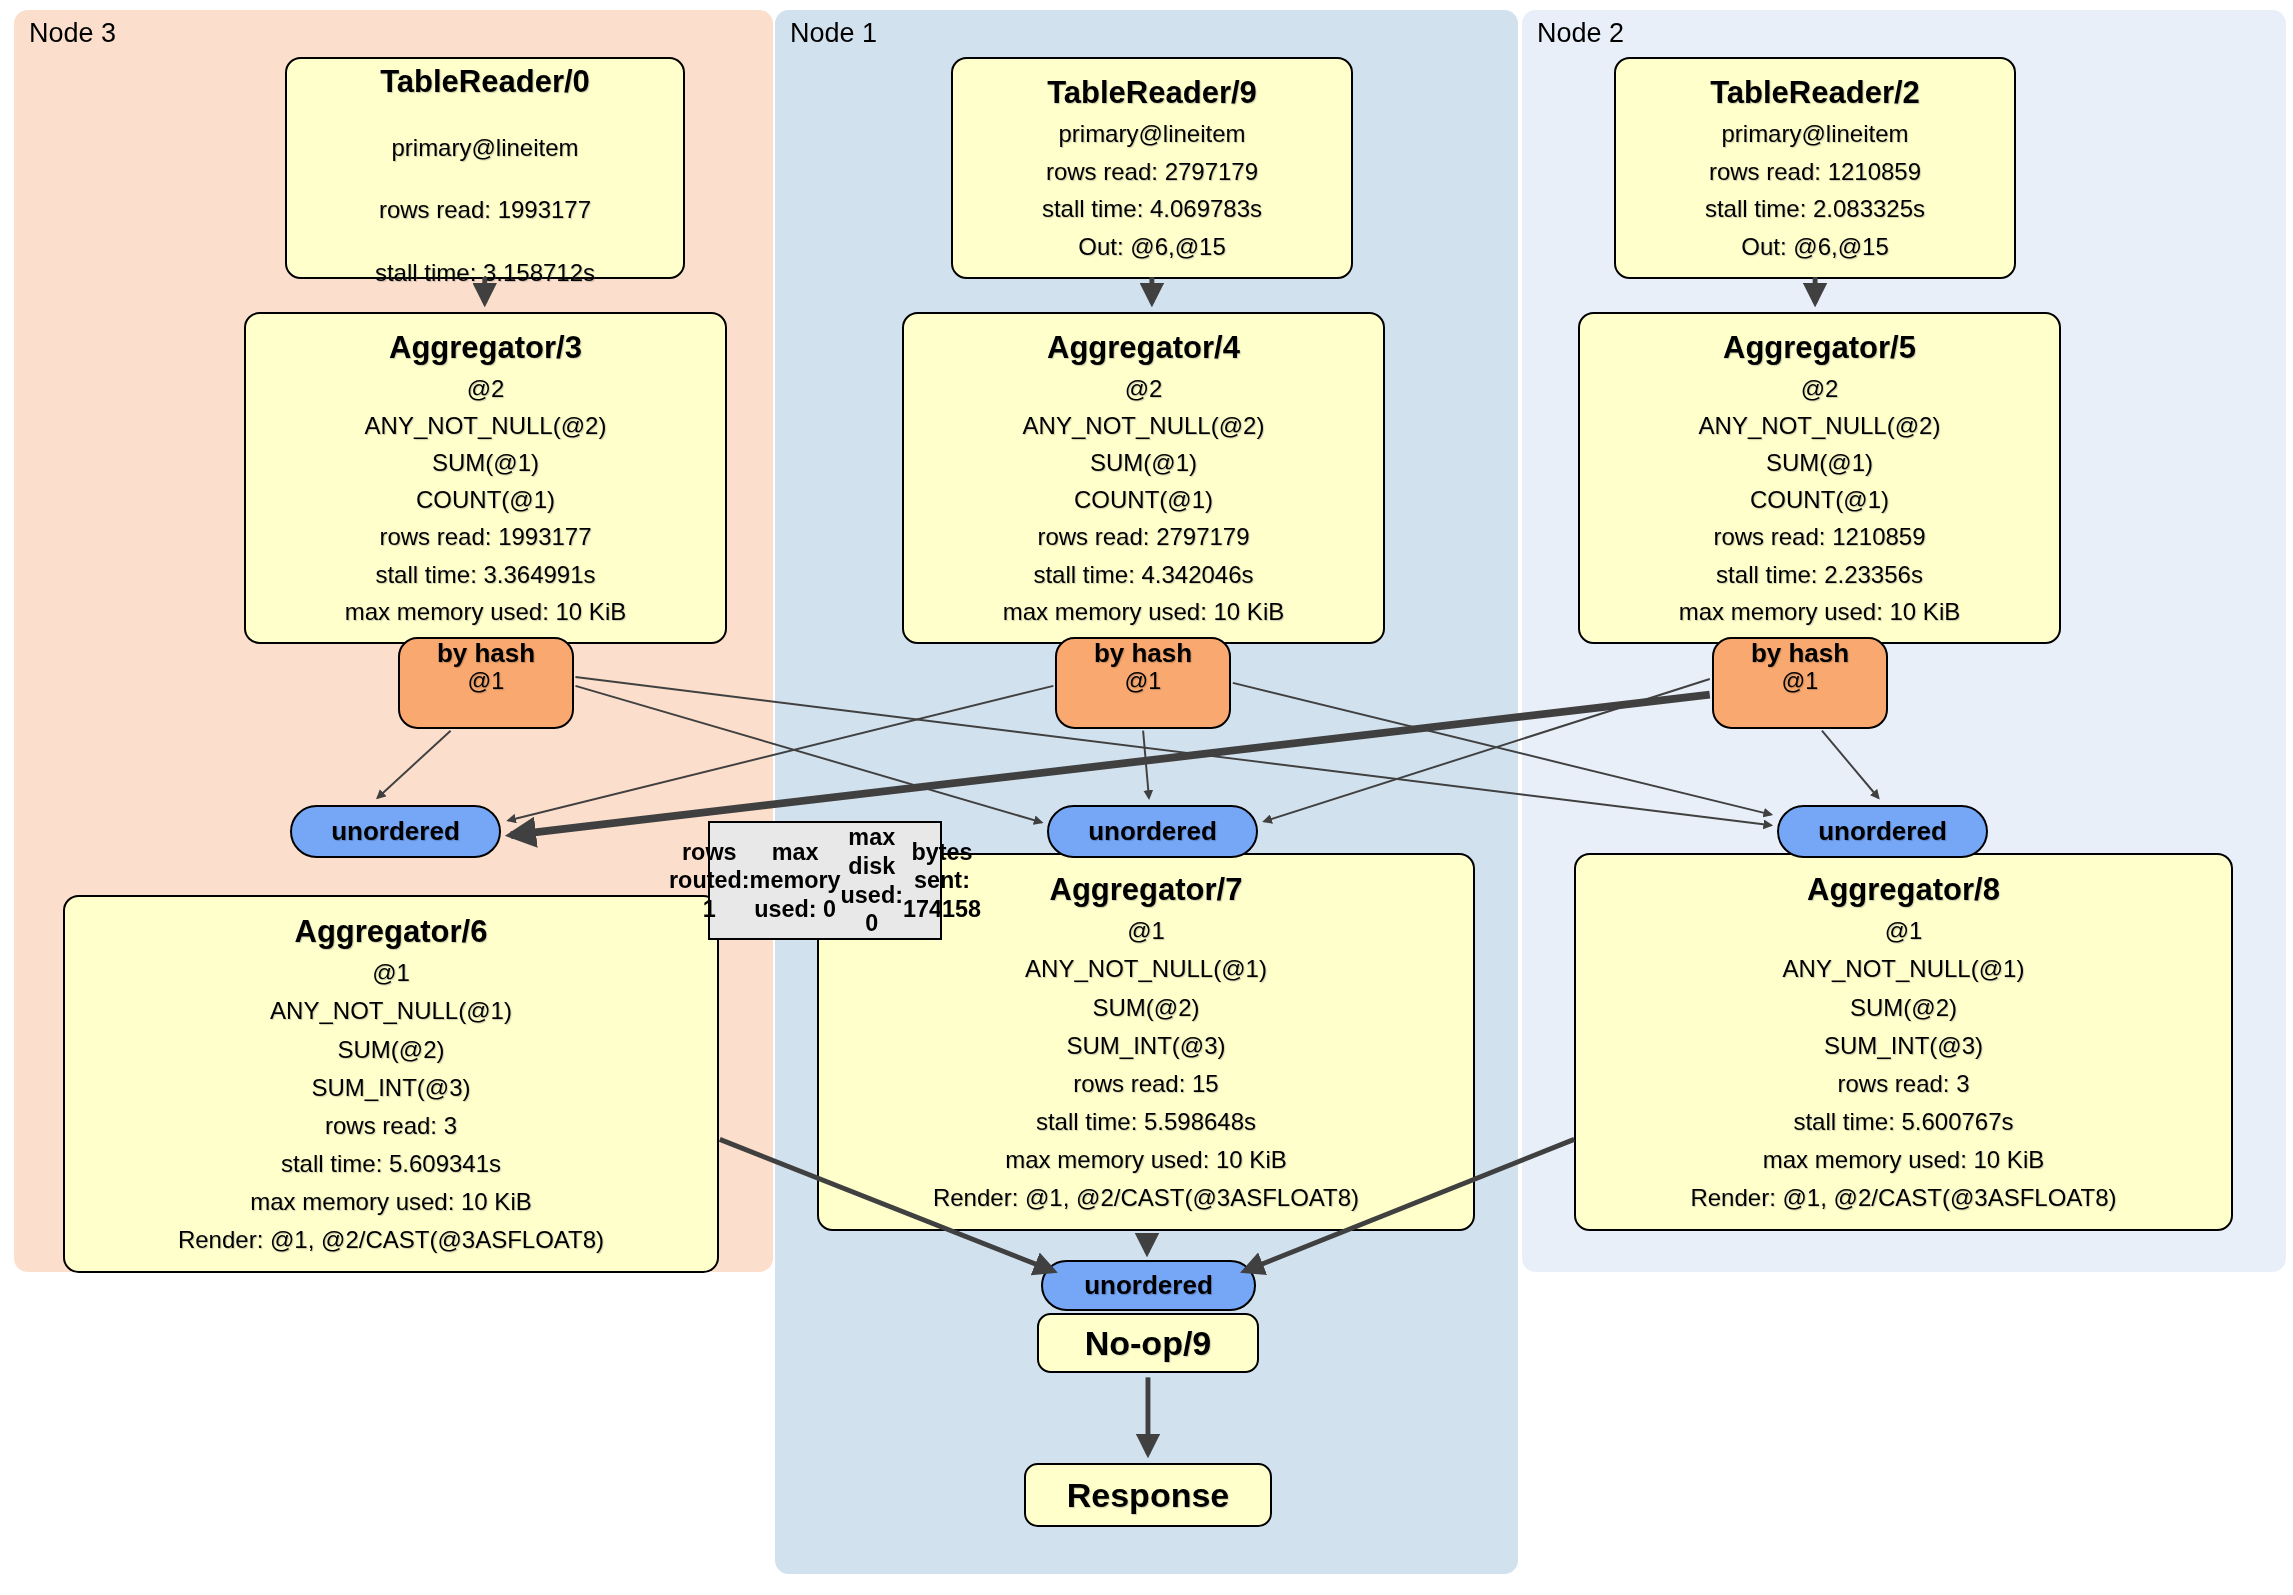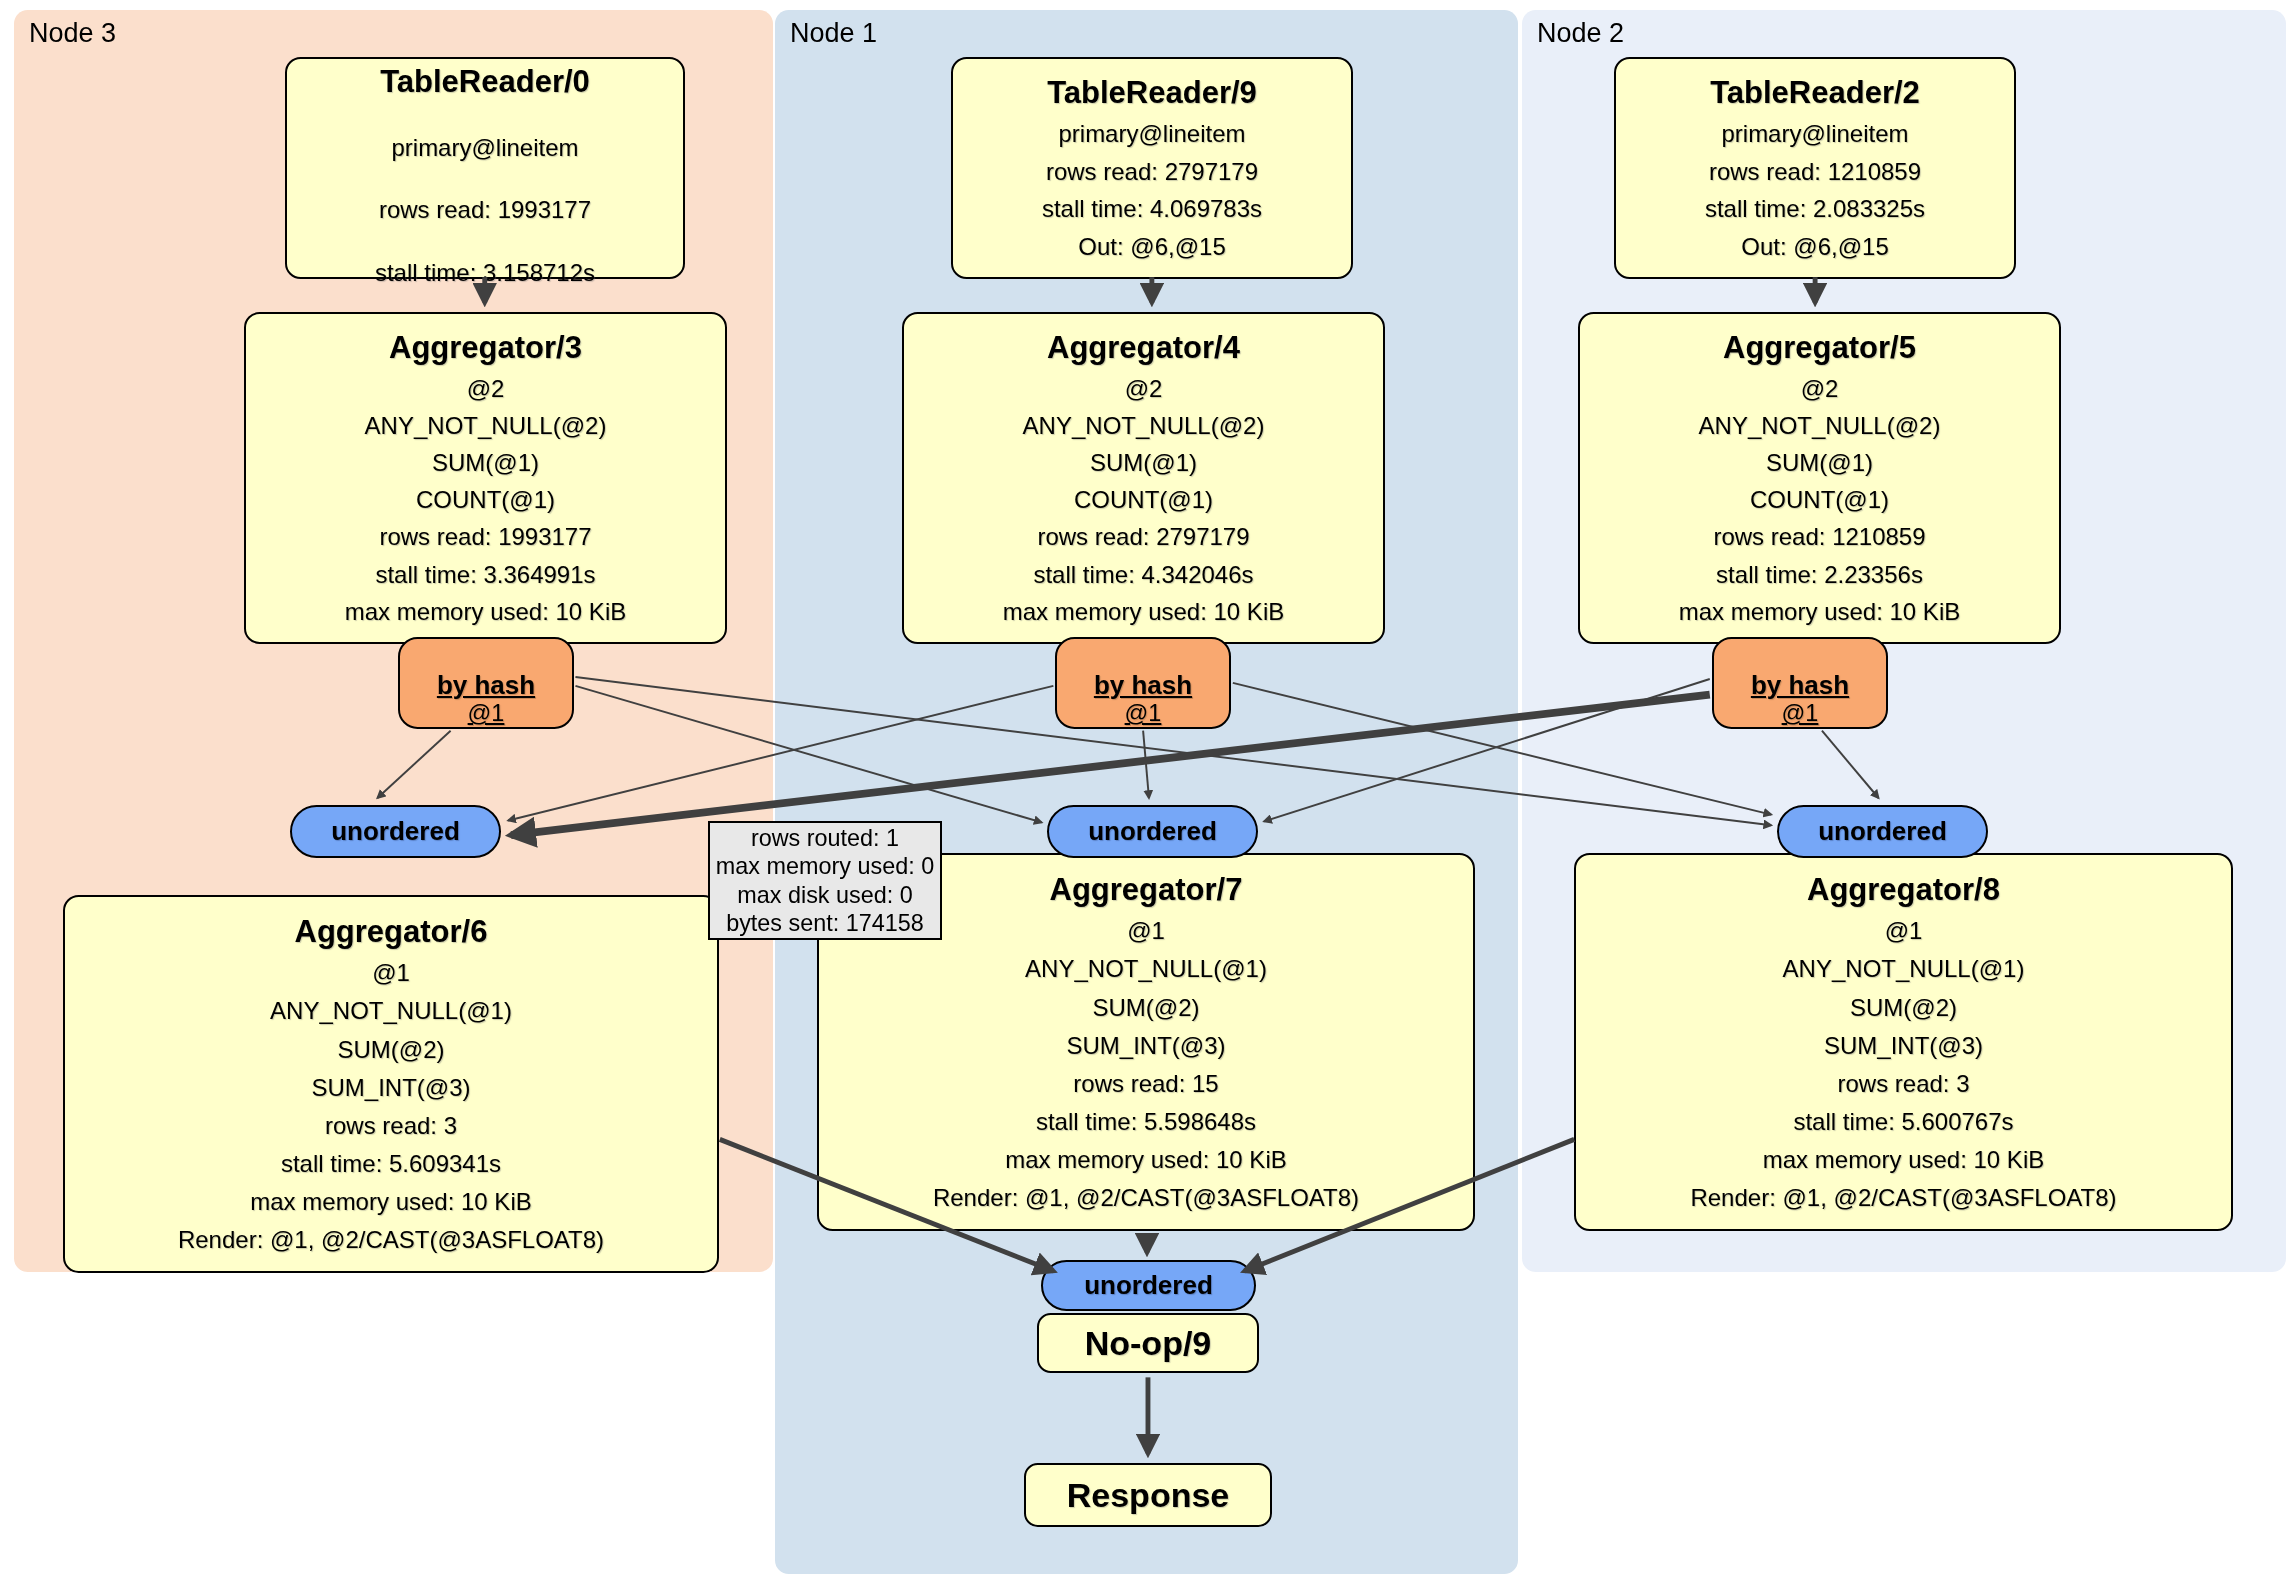--- a/index.html
+++ b/index.html
@@ -13,43 +13,43 @@
   .pbox{
     background:var(--box-bg);border:2.4px solid #000;border-radius:15.6px;
     display:flex;flex-direction:column;justify-content:space-evenly;
     align-items:center;text-align:center;z-index:2;
     text-shadow:1px 1px 1px rgba(110,110,110,.35);
   }
   .pbox .title{font-weight:bold;font-size:31px;line-height:1.1;}
   .pbox .line{font-size:24px;line-height:1.1;}
   .router{
     background:var(--router-bg);border:2.4px solid #000;border-radius:19.5px;
-    display:flex;flex-direction:column;justify-content:flex-end;align-items:center;
-    z-index:3;text-shadow:1px 1px 1px rgba(110,80,50,.35);text-decoration:underline;
+    display:flex;flex-direction:column;justify-content:flex-start;align-items:center;
+    z-index:3;text-shadow:1px 1px 1px rgba(110,80,50,.35);
   }
   .router .title{font-weight:bold;font-size:26px;line-height:1.15;}
   .router .sub{font-size:23.4px;line-height:1.1;}
   .sync{
     background:var(--sync-bg);border:2.4px solid #000;border-radius:29px;
     display:flex;justify-content:center;align-items:center;
     font-weight:bold;font-size:26px;z-index:3;
     text-shadow:1px 1px 1px rgba(40,60,110,.35);
   }
   .smallbox{
     background:var(--box-bg);border:2.4px solid #000;border-radius:13.7px;
     display:flex;justify-content:center;align-items:center;
     font-weight:bold;font-size:34px;z-index:3;
     text-shadow:1px 1px 1px rgba(110,110,110,.35);
   }
   #edge-layer{z-index:4;pointer-events:none;left:0;top:0;}
   #edge-layer line{stroke:var(--edge);}
   .tooltip{
     background:var(--tooltip-bg);border:2.9px solid #000;
-    display:flex;flex-direction:column;justify-content:flex-end;align-items:center;
-    text-align:center;z-index:5;
+    display:flex;justify-content:center;align-items:center;
+    text-align:center;z-index:5;font-weight:bold;
   }
   .tooltip .tline{font-size:23.4px;line-height:1.22;}
 </style>
 </head>
 <body>
 
 <div class="abs region" style="left:13.7px;top:9.8px;width:759px;height:1262px;background:var(--node3-bg);"></div>
 <div class="abs region" style="left:775px;top:9.8px;width:743px;height:1564px;background:var(--node1-bg);"></div>
 <div class="abs region" style="left:1522px;top:9.8px;width:764px;height:1262px;background:var(--node2-bg);"></div>
 

